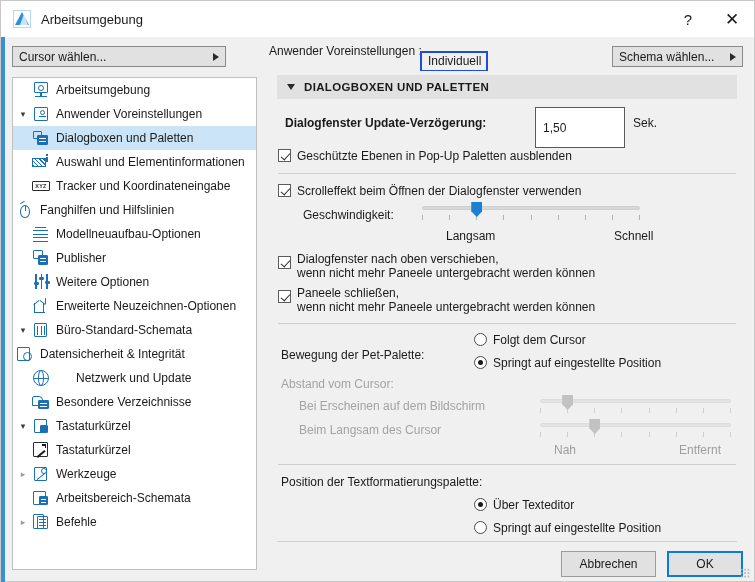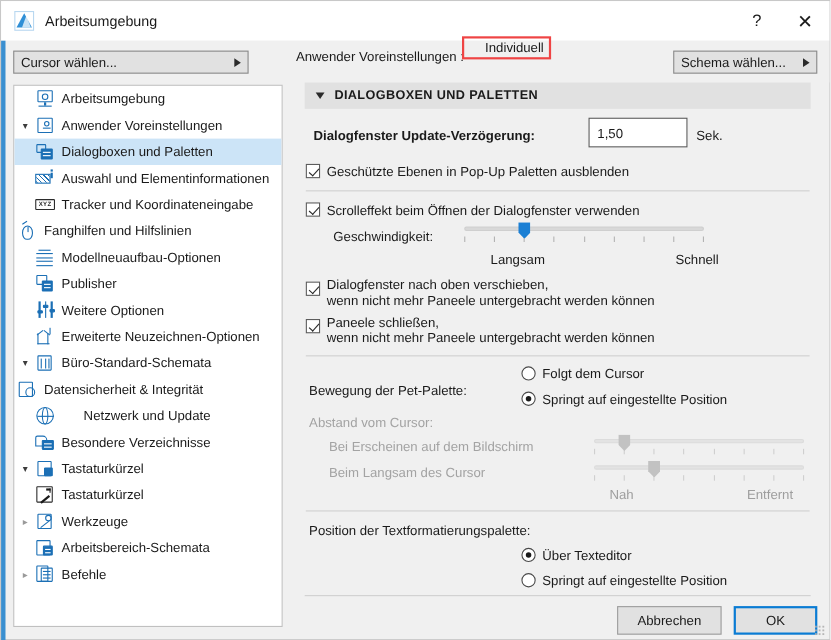--- a/index.html
+++ b/index.html
@@ -88,23 +88,23 @@
     margin-left: 6px;
   }
   #profile-combo { left: 11px; top: 9px; width: 214px; }
   #schema-combo  { left: 611px; top: 9px; width: 131px; }
 
   .pref-label {
     position: absolute; left: 268px; top: 43px;
     font-size: 12px; color: #1a1a1a; white-space: nowrap;
   }
   .pref-value-wrap {
-    position: absolute; left: 419px; top: 32px;
-    border: 2px solid #ef4444;
-    padding: 1px 5px 2px 19px;
+    position: absolute; left: 419px; top: 50px;
+    border: 2px solid #1d4ed8;
+    padding: 1px 5px 2px 6px;
     background: transparent;
   }
   .pref-value { font-size: 12px; color: #1a1a1a; white-space: nowrap; }
 
   
   .accent-strip {
     position: absolute; left: 0; top: 36px;
     width: 4px; height: 545px;
     background: #3a8fd0;
   }
@@ -520,21 +520,21 @@
   </div>
 
   <div class="main">
 
     <div class="section-head">
       <span class="tw"></span>
       <span class="hl">DIALOGBOXEN UND PALETTEN</span>
     </div>
 
     <div class="row-label" style="left:16px; top:45px;font-weight:bold;">Dialogfenster Update-Verzögerung:</div>
-    <div class="textfield" style="left:266px; top:36px; width:90px; height:27px;">
+    <div class="textfield" style="left:266px; top:36px; width:90px; height:41px;">
       <span>1,50</span>
     </div>
     <div class="row-label" style="left:364px; top:45px;">Sek.</div>
 
     <div class="cb" style="left:9px; top:78px;"></div>
     <div class="row-label" style="left:28px; top:78px;">Geschützte Ebenen in Pop-Up Paletten ausblenden</div>
 
     <div class="hr" style="left:9px; top:102px; width:458px;"></div>
 
     <div class="cb" style="left:9px; top:113px;"></div>

